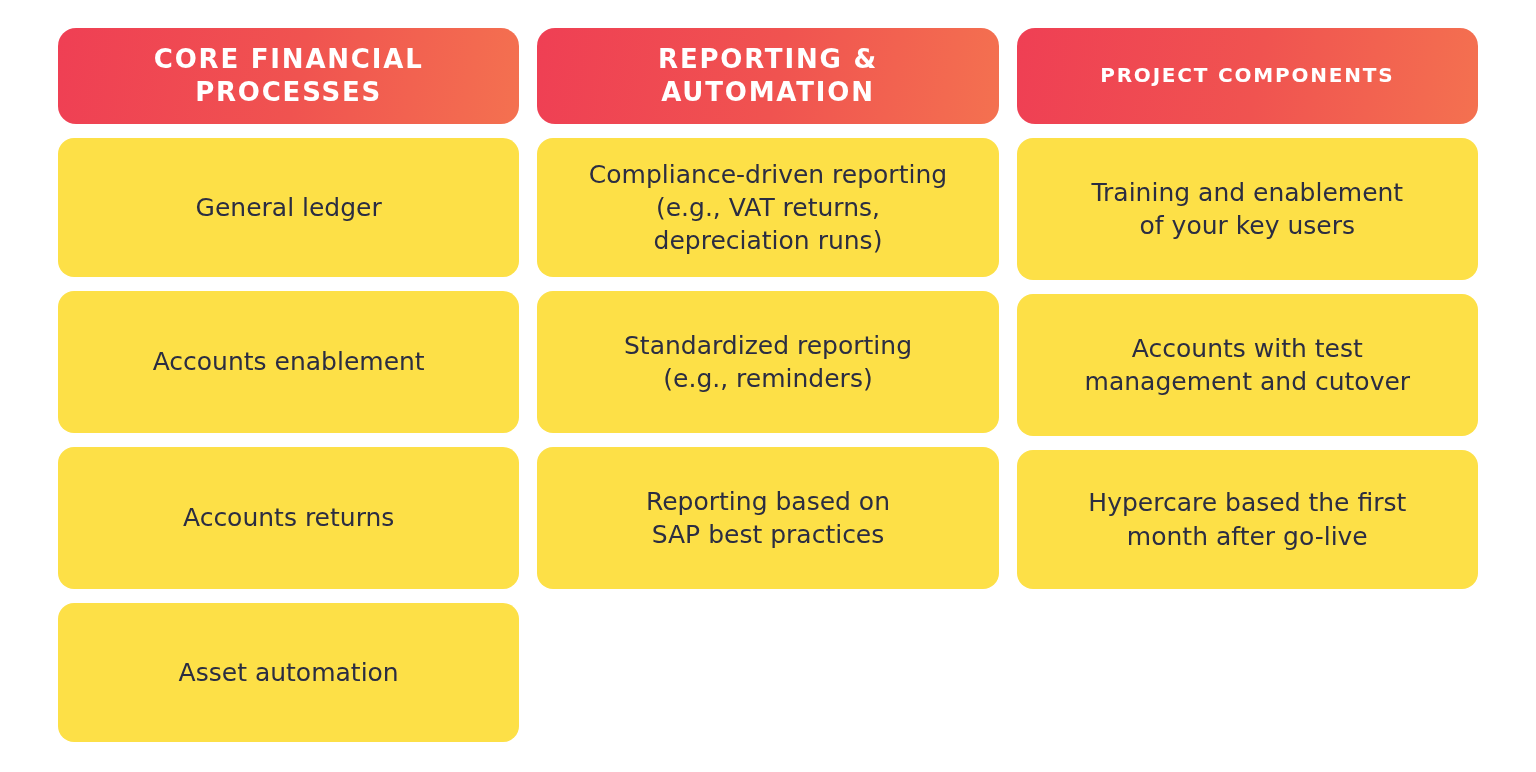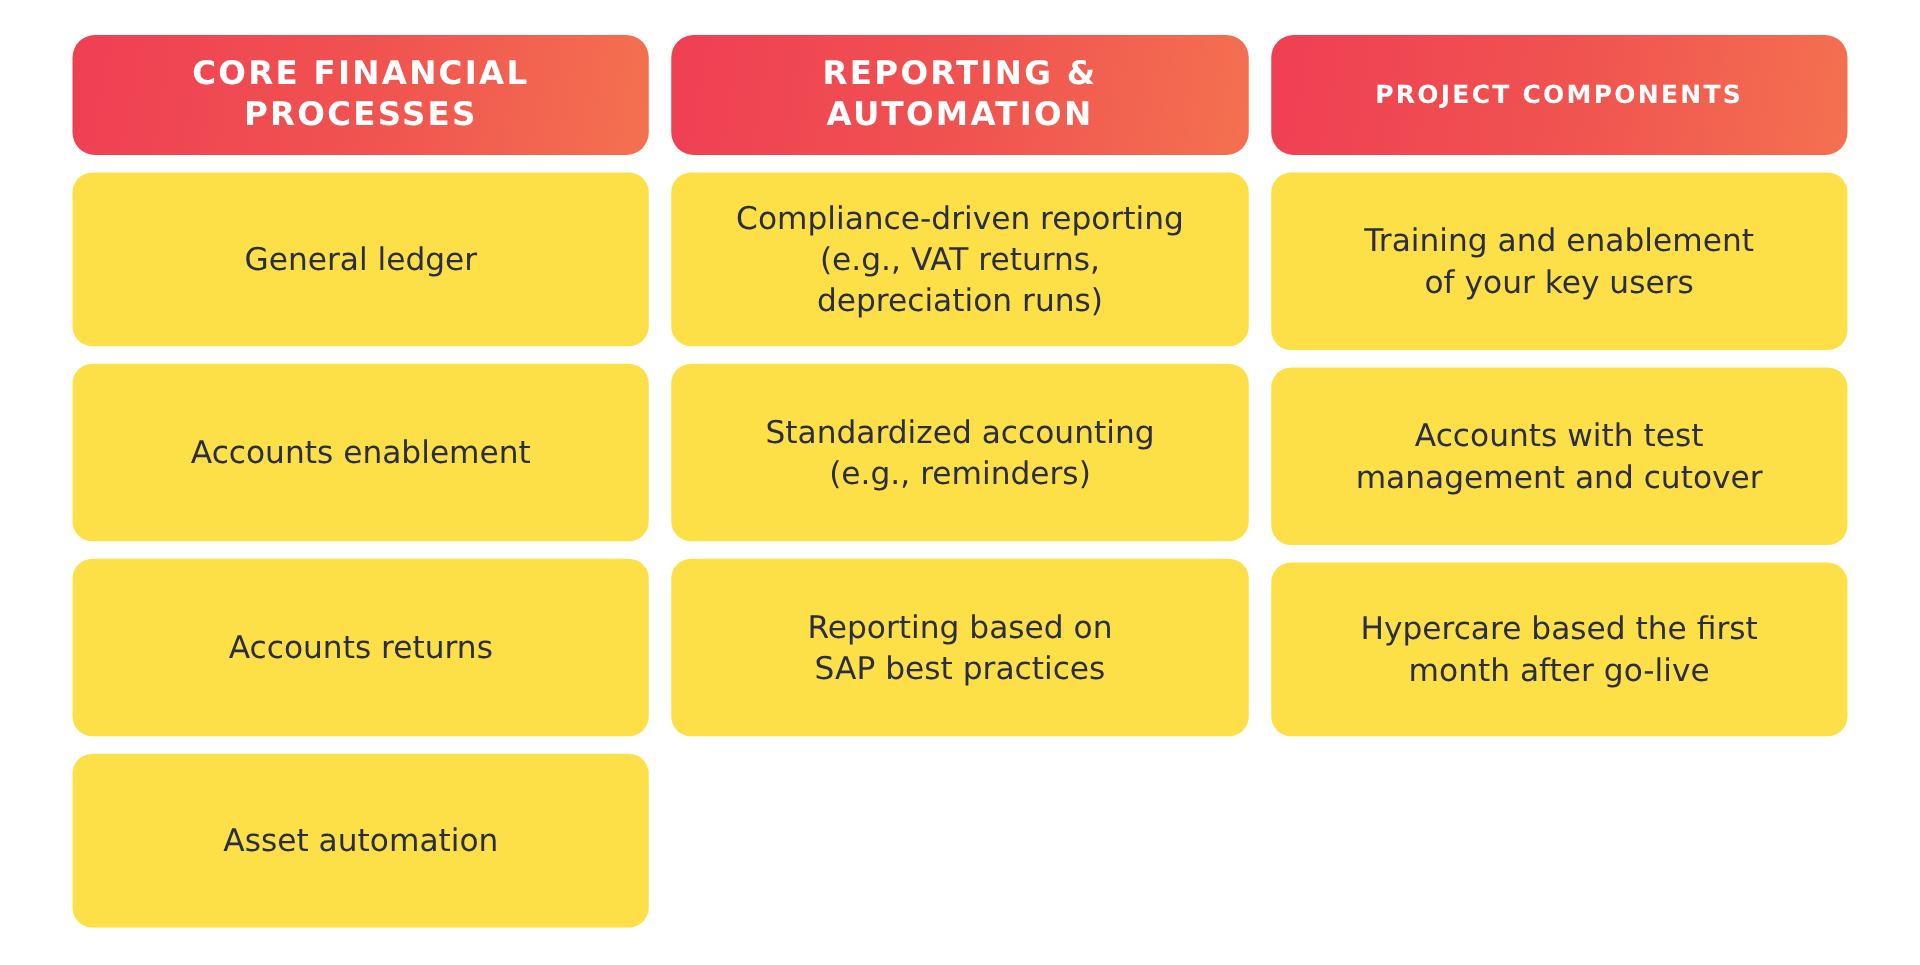--- a/index.html
+++ b/index.html
@@ -103,21 +103,21 @@
     <div class="card r4">Asset automation</div>
   </div>
 
   <div class="column">
     <div class="col-header">
       <span class="htext">REPORTING &amp; AUTOMATION</span>
     </div>
     <div class="card r1">Compliance-driven reporting
 (e.g., VAT returns,
 depreciation runs)</div>
-    <div class="card r2">Standardized accounting
+    <div class="card r2">Standardized reporting
 (e.g., reminders)</div>
     <div class="card r3">Reporting based on
 SAP best practices</div>
     <div class="card r4 empty"></div>
   </div>
 
   <div class="column">
     <div class="col-header single-line">
       <span class="htext">PROJECT COMPONENTS</span>
     </div>

